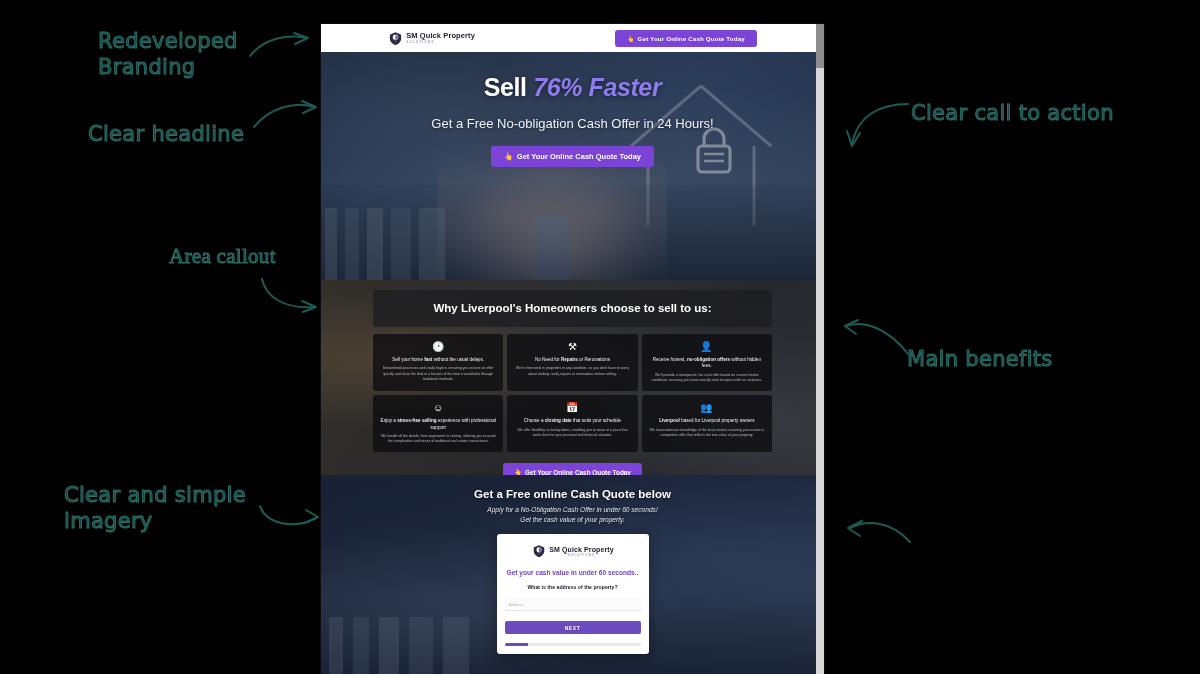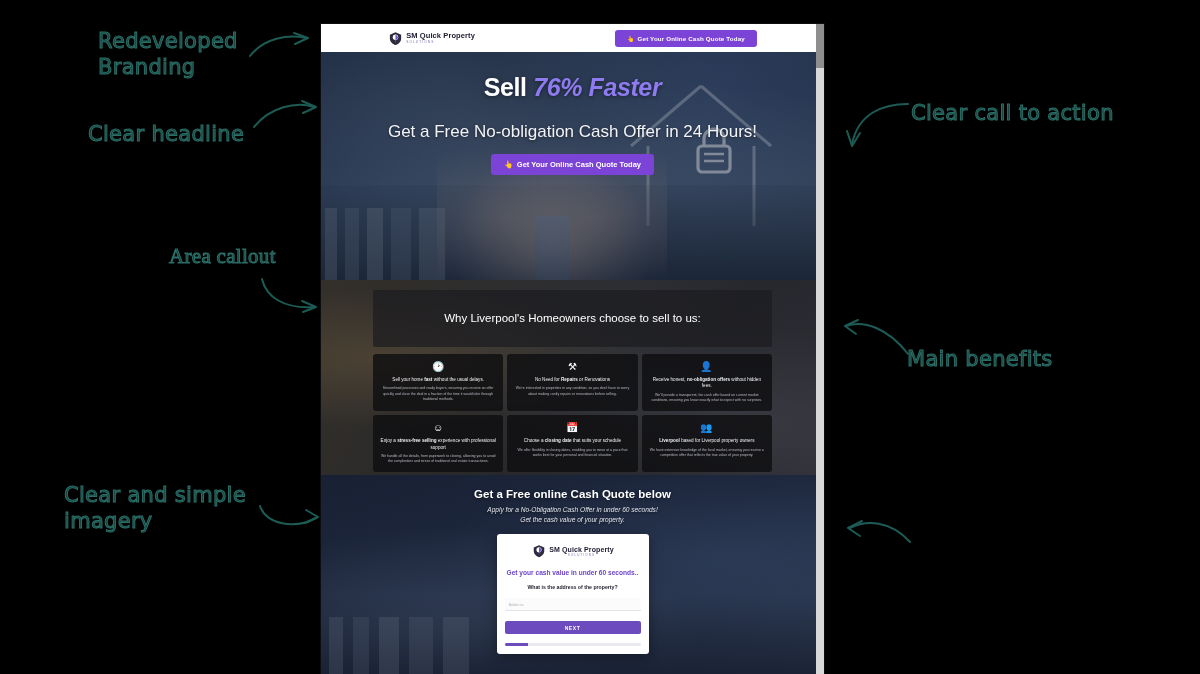--- a/index.html
+++ b/index.html
@@ -116,21 +116,21 @@
     text-align: center; color: #fff;
   }
   .hero-h1 {
     font-size: 25px; line-height: 27px; font-weight: 700;
     letter-spacing: -.4px; text-shadow: 0 1px 4px rgba(0,0,0,.45);
   }
   .hero-h1 .accent {
     color: #8e7bf0; font-style: italic; margin-top: 28px;
   }
   .hero-sub {
-    margin-top: 23px; font-size: 17px; line-height: 15px;
+    margin-top: 15px; font-size: 13px; line-height: 15px;
     font-weight: 400; color: #f2f3f7; text-shadow: 0 1px 3px rgba(0,0,0,.5);
   }
   .hero-cta-wrap { margin-top: 14px; }
   .hero-cta {
     background: #7b43d6; color: #fff; border: none; border-radius: 3px;
     font-size: 7.5px; font-weight: 700; padding: 6px 13px; cursor: pointer;
     display: inline-flex; align-items: center; gap: 3.5px;
   }
 
   
@@ -142,22 +142,22 @@
     position: absolute; inset: 0;
     background:
       radial-gradient(ellipse at 12% 40%, rgba(170,140,90,.45), transparent 42%),
       radial-gradient(ellipse at 82% 72%, rgba(120,120,130,.45), transparent 48%),
       radial-gradient(ellipse at 60% 20%, rgba(80,85,95,.5), transparent 55%);
   }
   .benefits-shade { position: absolute; inset: 0; background: rgba(18,18,22,.40); }
   .benefits-inner { position: relative; z-index: 4; padding: 10px 52px 0; }
   .benefits-title {
     background: rgba(28,28,32,.72); color: #fff; text-align: center;
-    font-size: 11.5px; line-height: 15px; font-weight: 400;
-    padding: 21px 8px; border-radius: 2px;
+    font-size: 11.5px; line-height: 15px; font-weight: 700;
+    padding: 11px 8px; border-radius: 2px;
   }
   .cards {
     margin-top: 7px;
     display: grid; grid-template-columns: repeat(3, 1fr);
     gap: 4px;
   }
   .card {
     background: rgba(14,14,16,.80); border-radius: 3px;
     padding: 7px 7px 8px; color: #e9e9ee; text-align: center;
     min-height: 56px;

